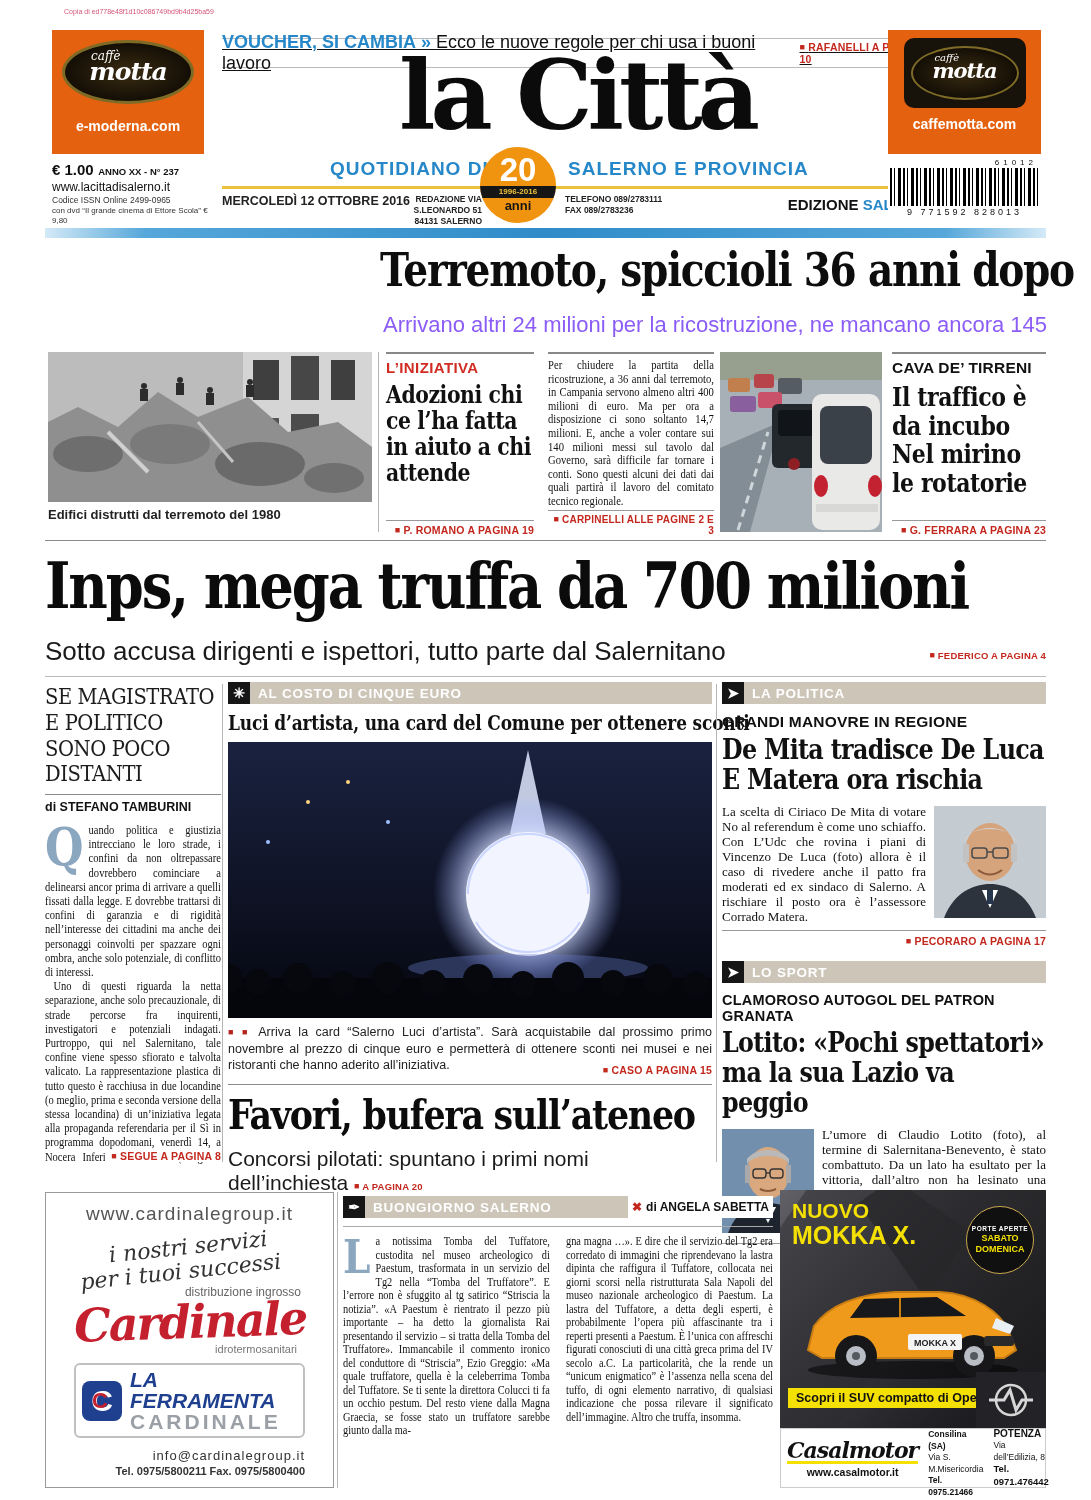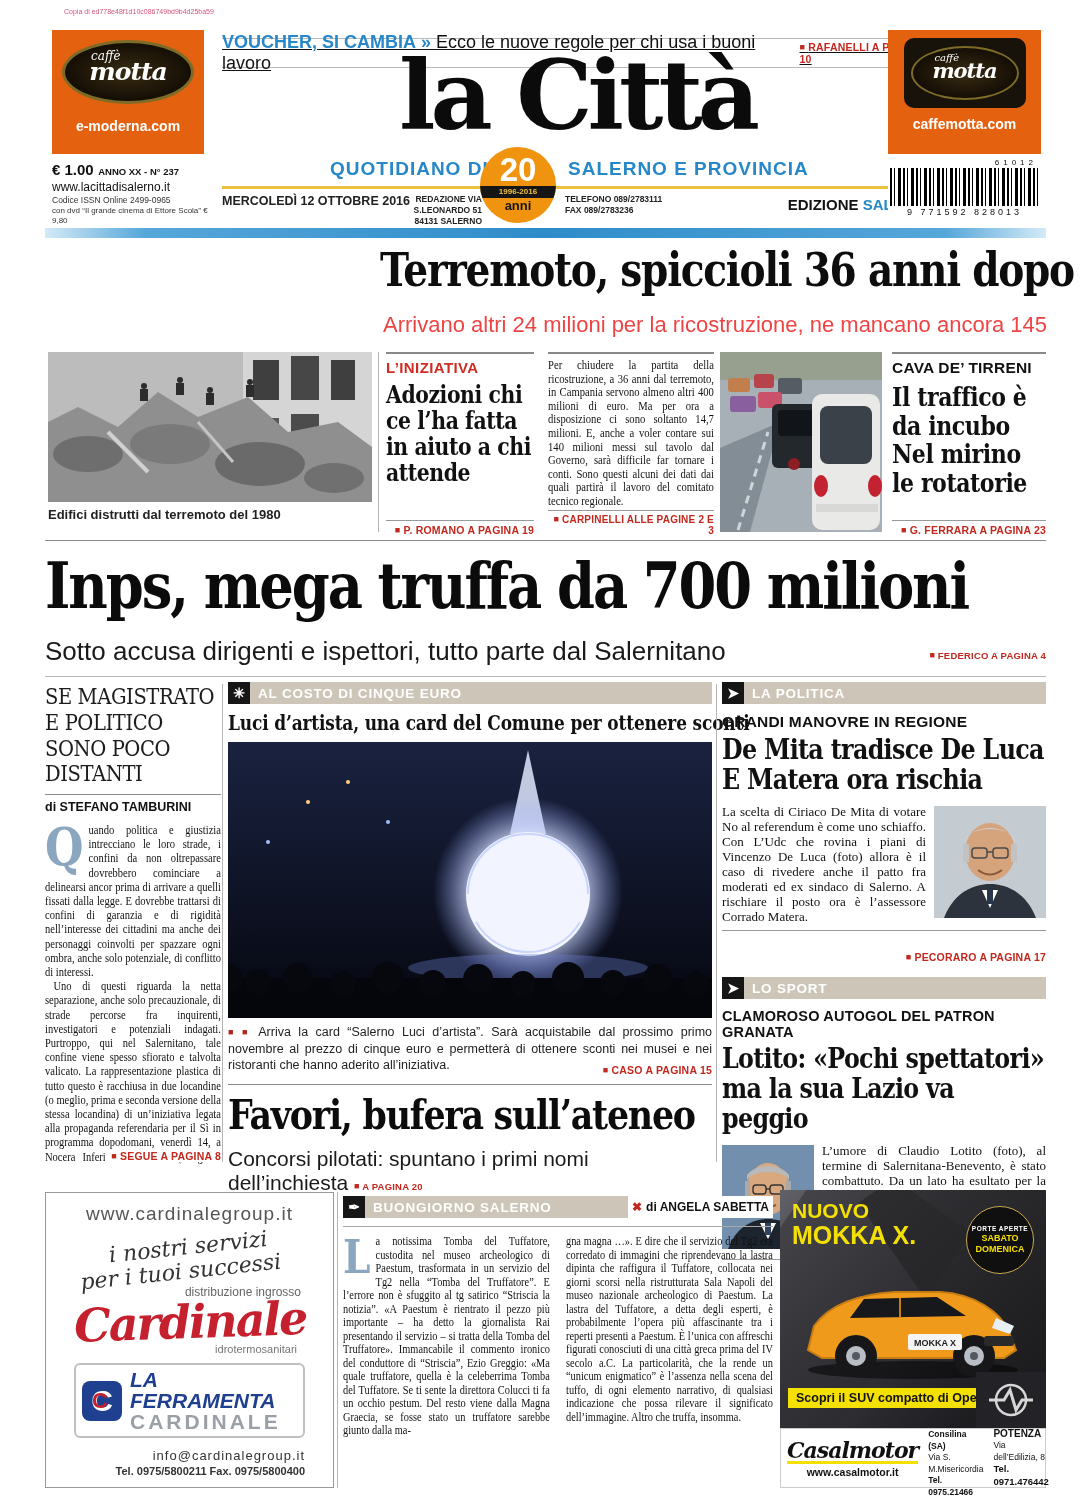--- a/index.html
+++ b/index.html
@@ -95,21 +95,21 @@
     <div style="text-align:right;font-size:8px;letter-spacing:4px;padding-right:4px;">61012</div>
     <div style="height:38px;margin:1px 2px;background:repeating-linear-gradient(90deg,#000 0 2px,#fff 2px 4px,#000 4px 5px,#fff 5px 8px,#000 8px 11px,#fff 11px 13px);"></div>
     <div style="font-size:9px;letter-spacing:3px;text-align:center;">9 771592 828013</div>
   </div>
 
   <div class="abs" style="left:45px;top:228px;width:1001px;height:10px;background:linear-gradient(90deg,#d4eaf7 0%,#56a7da 10%,#2f8cc9 50%,#56a7da 90%,#d4eaf7 100%);"></div>
 
   <div class="abs serif nw" style="left:380px;top:243px;width:668px;font-weight:bold;font-size:46px;letter-spacing:-1.5px;color:#0d0d0d;">
       <span class="shx nw">Terremoto, spiccioli 36 anni dopo</span>
     </div>
-  <div class="abs" style="left:383px;top:312px;font-size:22px;color:#ef4444;">Arrivano altri 24 milioni per la ricostruzione, ne mancano ancora 145</div>
+  <div class="abs" style="left:383px;top:312px;font-size:22px;color:#8b5cf6;">Arrivano altri 24 milioni per la ricostruzione, ne mancano ancora 145</div>
 
   <div class="abs" style="left:48px;top:352px;width:324px;height:150px;">
     <svg class="photo" width="324" height="150" viewBox="0 0 324 150">
       <rect width="324" height="150" fill="#bcbcbc"></rect>
       <rect x="195" y="0" width="129" height="150" fill="#d5d5d5"></rect>
       <rect x="205" y="8" width="26" height="40" fill="#3f3f3f"></rect>
       <rect x="243" y="4" width="28" height="44" fill="#474747"></rect>
       <rect x="283" y="8" width="24" height="40" fill="#3f3f3f"></rect>
       <rect x="205" y="66" width="26" height="30" fill="#555"></rect>
       <rect x="243" y="62" width="28" height="32" fill="#4c4c4c"></rect>
@@ -283,21 +283,21 @@
           <rect x="29" y="38" width="6" height="18" fill="#c2c2c2"></rect>
             <rect x="77" y="38" width="6" height="18" fill="#c2c2c2"></rect>
           <rect x="38" y="42" width="15" height="10" rx="3" fill="none" stroke="#4a4a4a" stroke-width="1.5"></rect>
           <rect x="59" y="42" width="15" height="10" rx="3" fill="none" stroke="#4a4a4a" stroke-width="1.5"></rect>
           <line x1="53" y1="46" x2="59" y2="46" stroke="#4a4a4a" stroke-width="1.5"></line>
           <path d="M44,64 Q56,73 68,64" stroke="#8a5a3a" stroke-width="2" fill="none"></path>
         </svg>
       </span>
       <p class="lserif jus" style="margin:0;font-size:13px;line-height:15px;">La scelta di Ciriaco De Mita di votare No al referendum è come uno schiaffo. Con L’Udc che rovina i piani di Vincenzo De Luca (foto) allora è il caso di rivedere anche il patto fra moderati ed ex sindaco di Salerno. A rischiare il posto ora è l’assessore Corrado Matera.</p>
     </div>
-    <div style="border-top:1px solid #999;margin-top:4px;padding-top:16px;text-align:right;">
+    <div style="border-top:1px solid #999;margin-top:4px;padding-top:0;text-align:right;">
       <span class="ref"><span class="sq">■</span> <span>PECORARO A PAGINA 17</span></span>
     </div>
 
     <div class="bar" style="margin-top:12px;">
       <span class="bicon">➤</span>
       <span class="blabel">LO SPORT</span>
     </div>
     <div class="kick" style="margin-top:9px;font-size:14.5px;">CLAMOROSO AUTOGOL DEL PATRON GRANATA</div>
     <div class="serif shx" style="margin-top:4px;font-weight:bold;font-size:28px;line-height:1.07;letter-spacing:-.8px;">Lotito: «Pochi spettatori» ma la sua Lazio va peggio</div>
 

